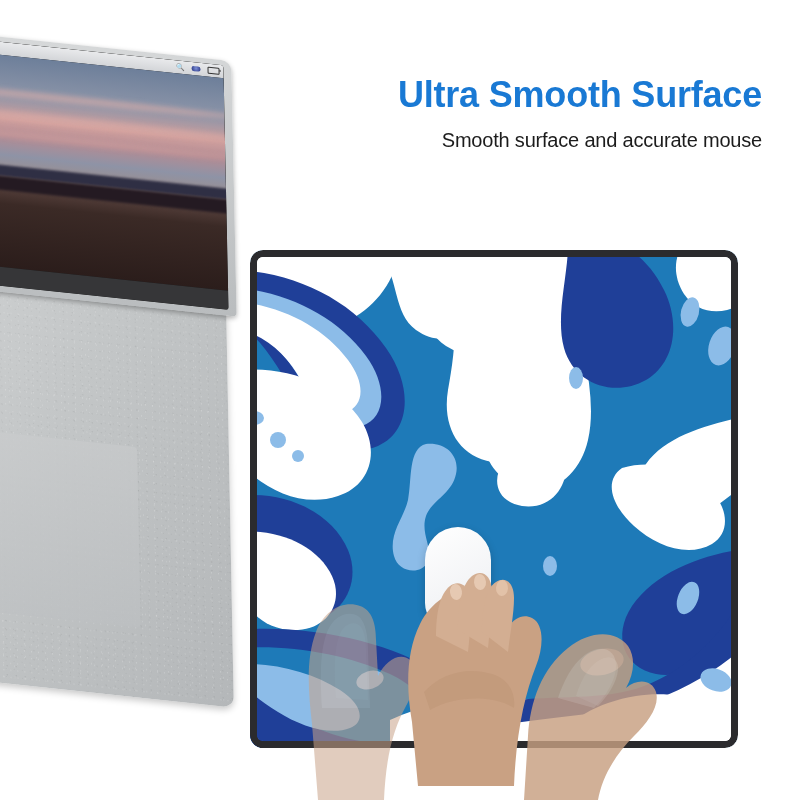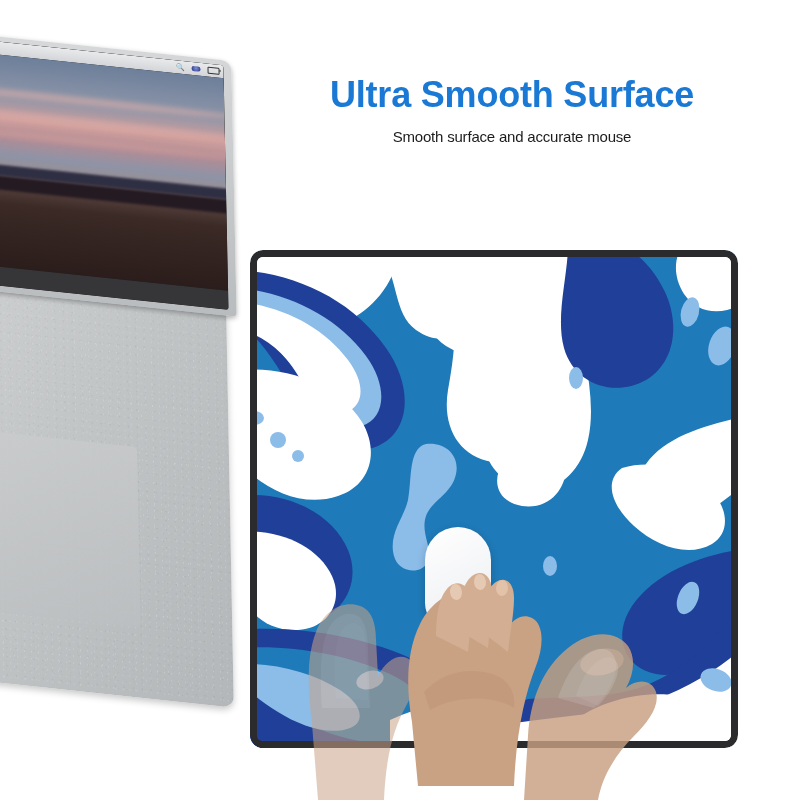--- a/index.html
+++ b/index.html
@@ -18,32 +18,32 @@
     overflow: hidden;
     background: #ffffff;
   }
 
   
   .headline-block {
     position: absolute;
     left: 262px;
     top: 76px;
     width: 500px;
-    text-align: center;
+    text-align: right;
     z-index: 40;
   }
   .headline {
     font-size: 36px;
     font-weight: bold;
     letter-spacing: -0.2px;
     line-height: 1.05;
     margin: 0;
   }
   .subheadline {
-    font-size: 15px;
+    font-size: 20px;
     line-height: 1.36;
     margin: 13px 0 0 0;
     color: #1c1c1c;
     letter-spacing: -0.2px;
   }
 
   
   .pad {
     position: absolute;
     left: 250px;

